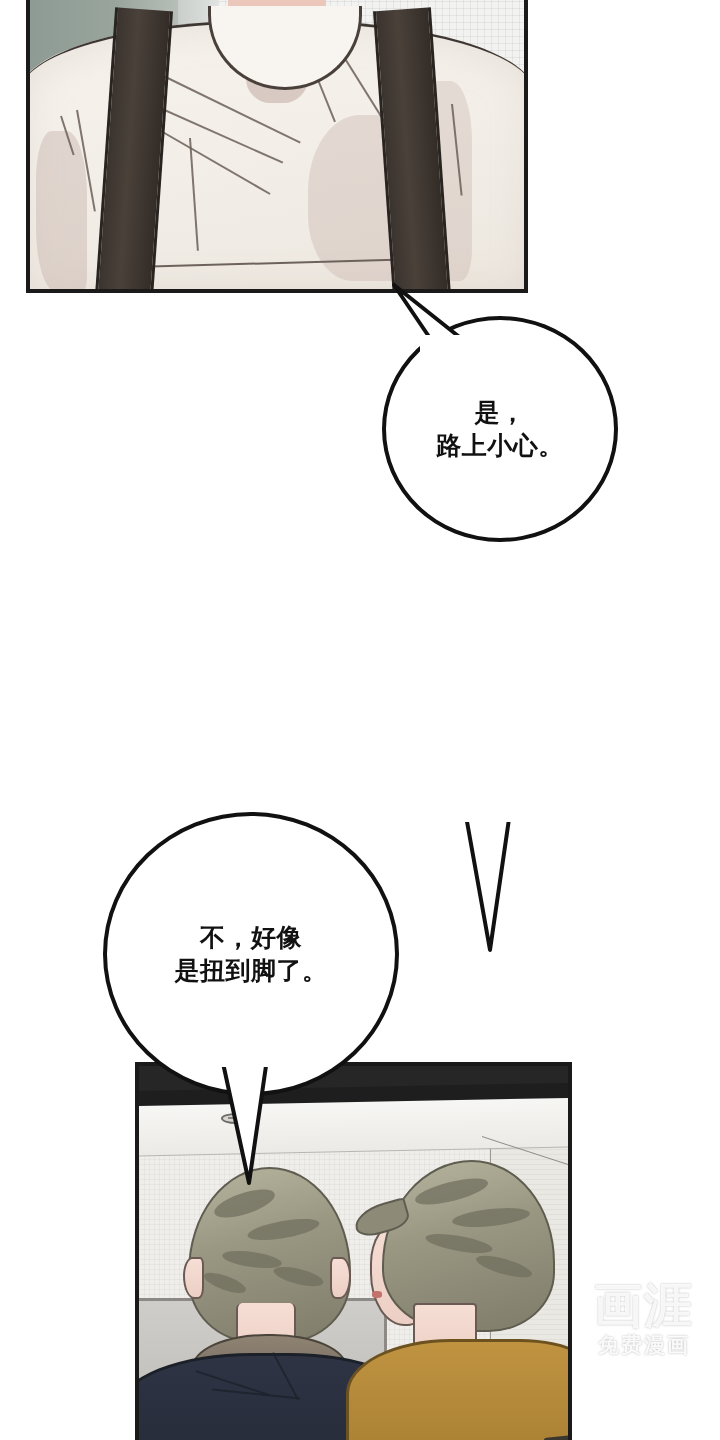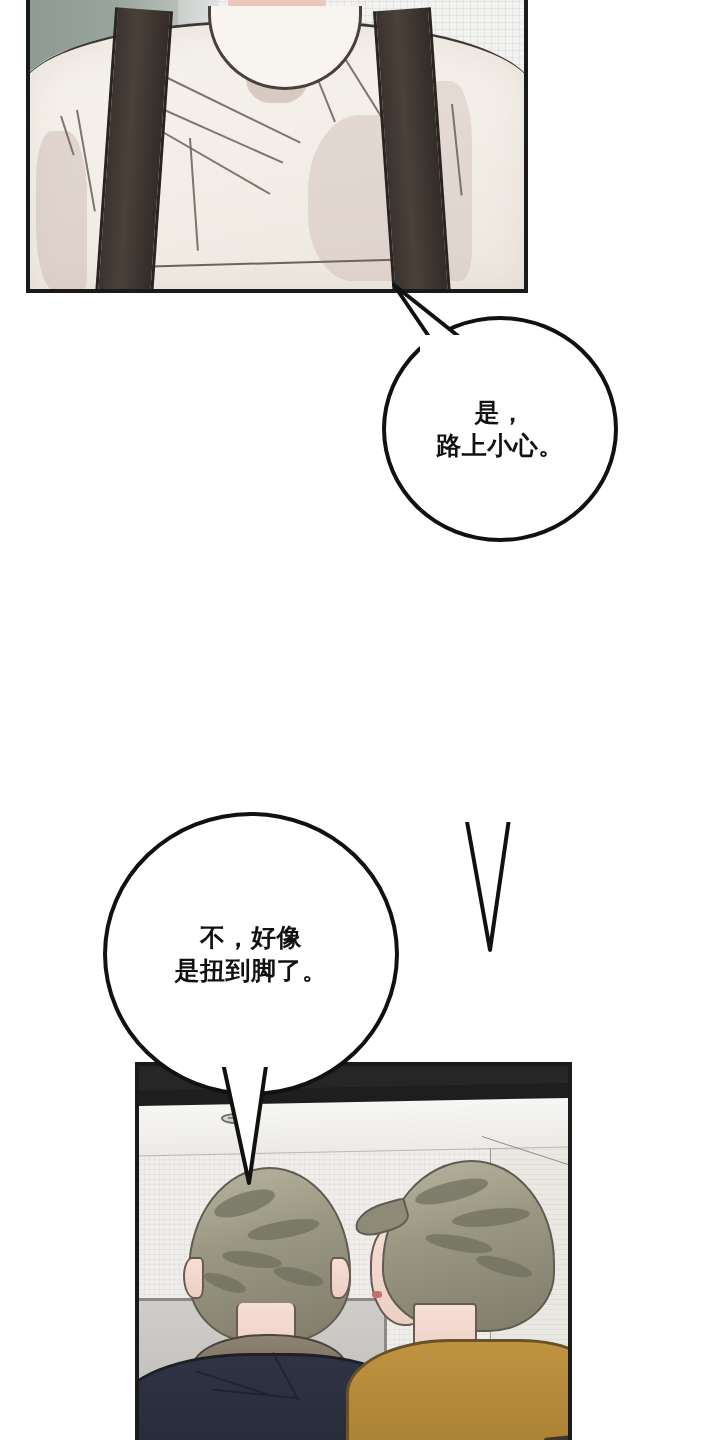--- a/index.html
+++ b/index.html
@@ -530,14 +530,18 @@
         <div class="hair-strand" style="left:54%;top:58%;width:34%;height:9%;transform:rotate(16deg);"></div>
       </div>
       <div class="hair-bang"></div>
       <div class="skin neck"></div>
       <div class="body">
         <div class="patch"></div>
       </div>
     </div>
   </div>
 
+  <div id="watermark">
+    <div class="wm-main">画涯</div>
+    <div class="wm-sub">免费漫画</div>
+  </div>
 
 </div>
 
 </body></html>

